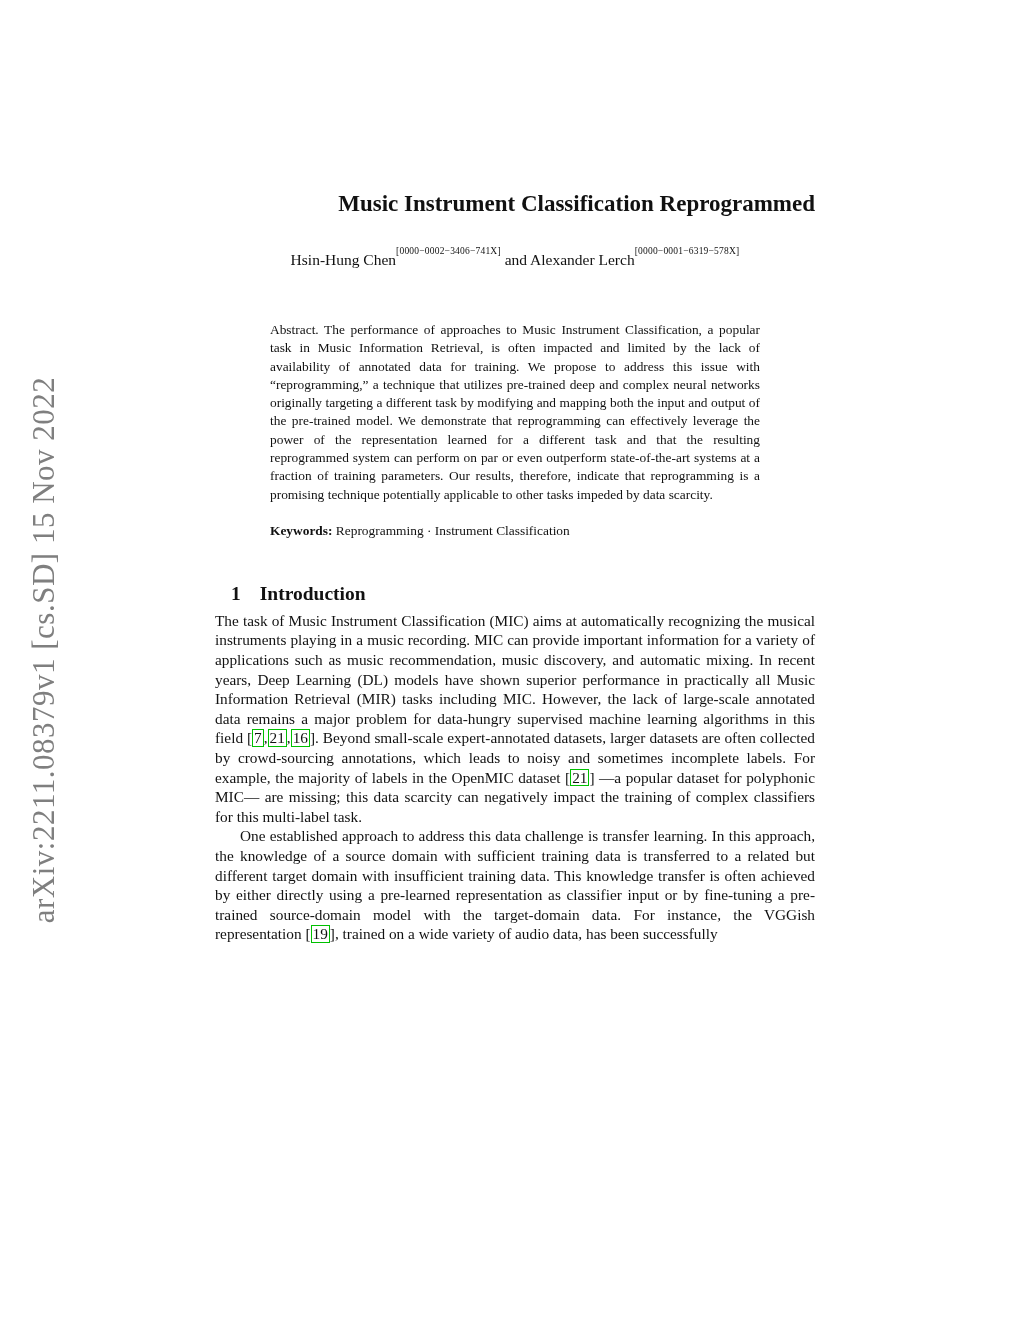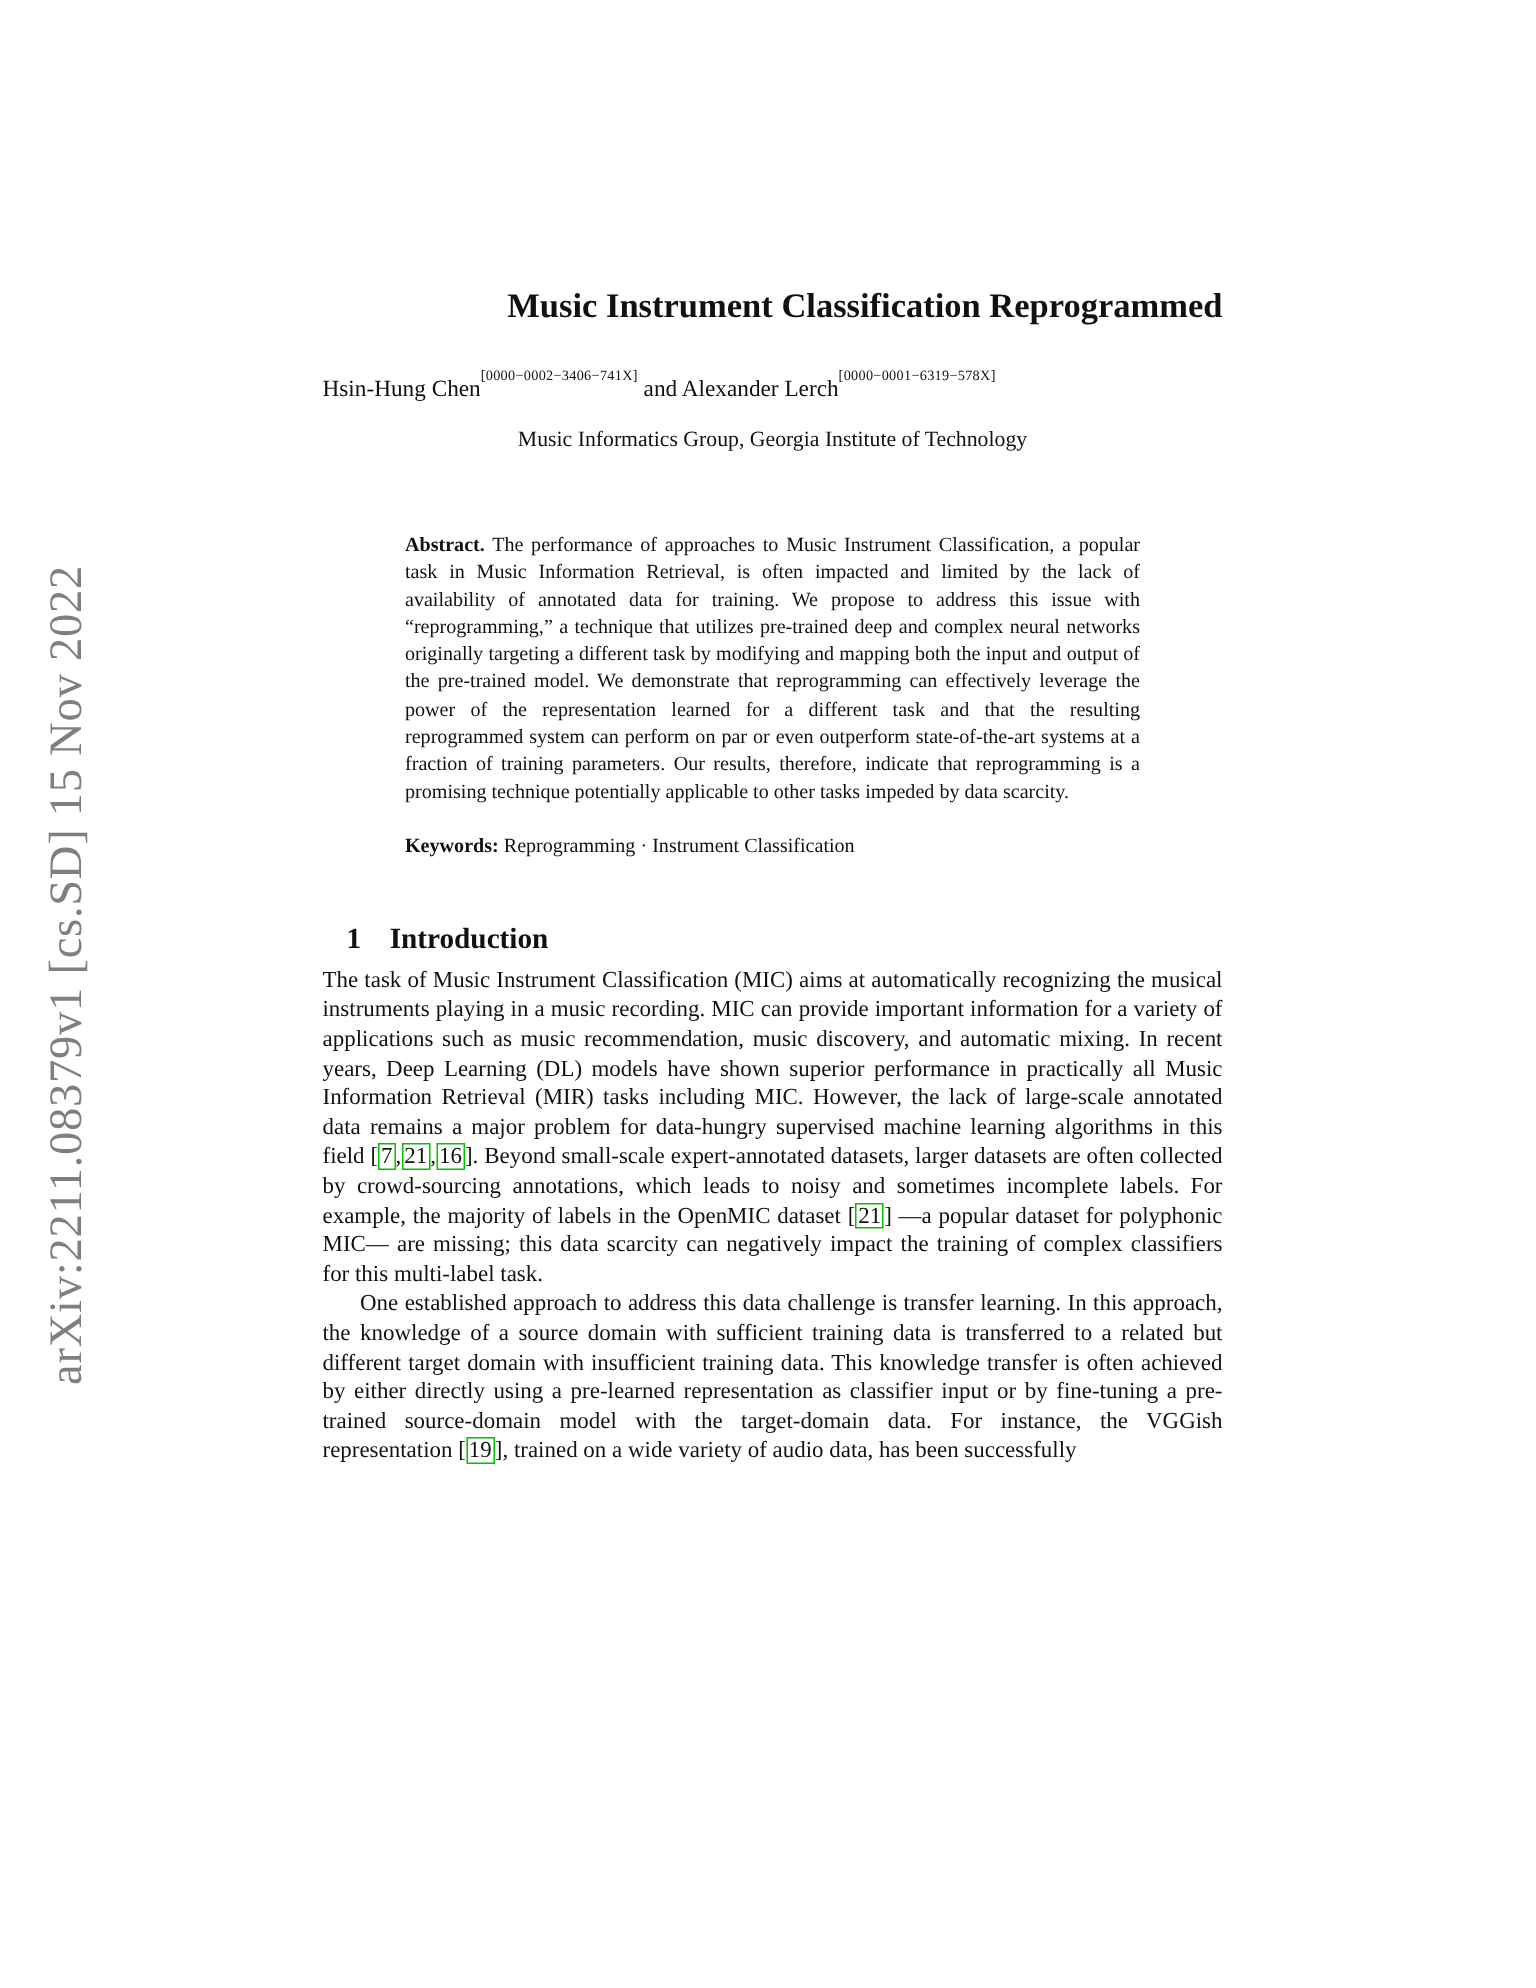--- a/index.html
+++ b/index.html
@@ -34,20 +34,21 @@
   }
   .paper-title {
     text-align: center;
     font-size: 23px;
     font-weight: bold;
     line-height: 1.25;
     color: #111;
   }
   .authors-line {
     margin-top: 32px;
+    text-align: center;
     font-size: 15.5px;
     color: #111;
   }
   .authors-line sup {
     font-size: 9.5px;
     position: relative;
     top: -0.45em;
     letter-spacing: 0.2px;
   }
   .affiliation {
@@ -58,21 +59,21 @@
   }
   .abstract-block {
     margin: 52px auto 0 auto;
     width: 490px;
     font-size: 13.4px;
     line-height: 18.3px;
     text-align: justify;
     color: #111;
   }
   .abstract-block .bold-label {
-    font-weight: bold;
+    font-weight: normal;
     margin-top: 33px;
   }
   .keywords-line {
     margin-top: 19px;
     width: 490px;
     margin-left: auto;
     margin-right: auto;
     font-size: 13.4px;
     text-align: left;
     color: #111;
@@ -117,21 +118,20 @@
 <div class="main-col">
 
   <h1 class="paper-title" style="margin:0;text-align:right;">Music Instrument Classification Reprogrammed</h1>
 
   <div class="authors-line">
     <span><span>Hsin-Hung Chen</span><sup>[0000−0002−3406−741X]</sup></span>
     <span>and</span>
     <span><span>Alexander Lerch</span><sup>[0000−0001−6319−578X]</sup></span>
   </div>
 
-  <div class="affiliation">Music Informatics Group, Georgia Institute of Technology</div>
 
   <div class="abstract-block">
     <span class="bold-label">Abstract.</span>
     <span>The performance of approaches to Music Instrument Classification, a popular task in Music Information Retrieval, is often impacted and limited by the lack of availability of annotated data for training. We propose to address this issue with “reprogramming,” a technique that utilizes pre-trained deep and complex neural networks originally targeting a different task by modifying and mapping both the input and output of the pre-trained model. We demonstrate that reprogramming can effectively leverage the power of the representation learned for a different task and that the resulting reprogrammed system can perform on par or even outperform state-of-the-art systems at a fraction of training parameters. Our results, therefore, indicate that reprogramming is a promising technique potentially applicable to other tasks impeded by data scarcity.</span>
   </div>
 
   <div class="keywords-line">
     <span class="bold-label" style="font-weight:bold;">Keywords:</span>
     <span>Reprogramming · Instrument Classification</span>
   </div>

